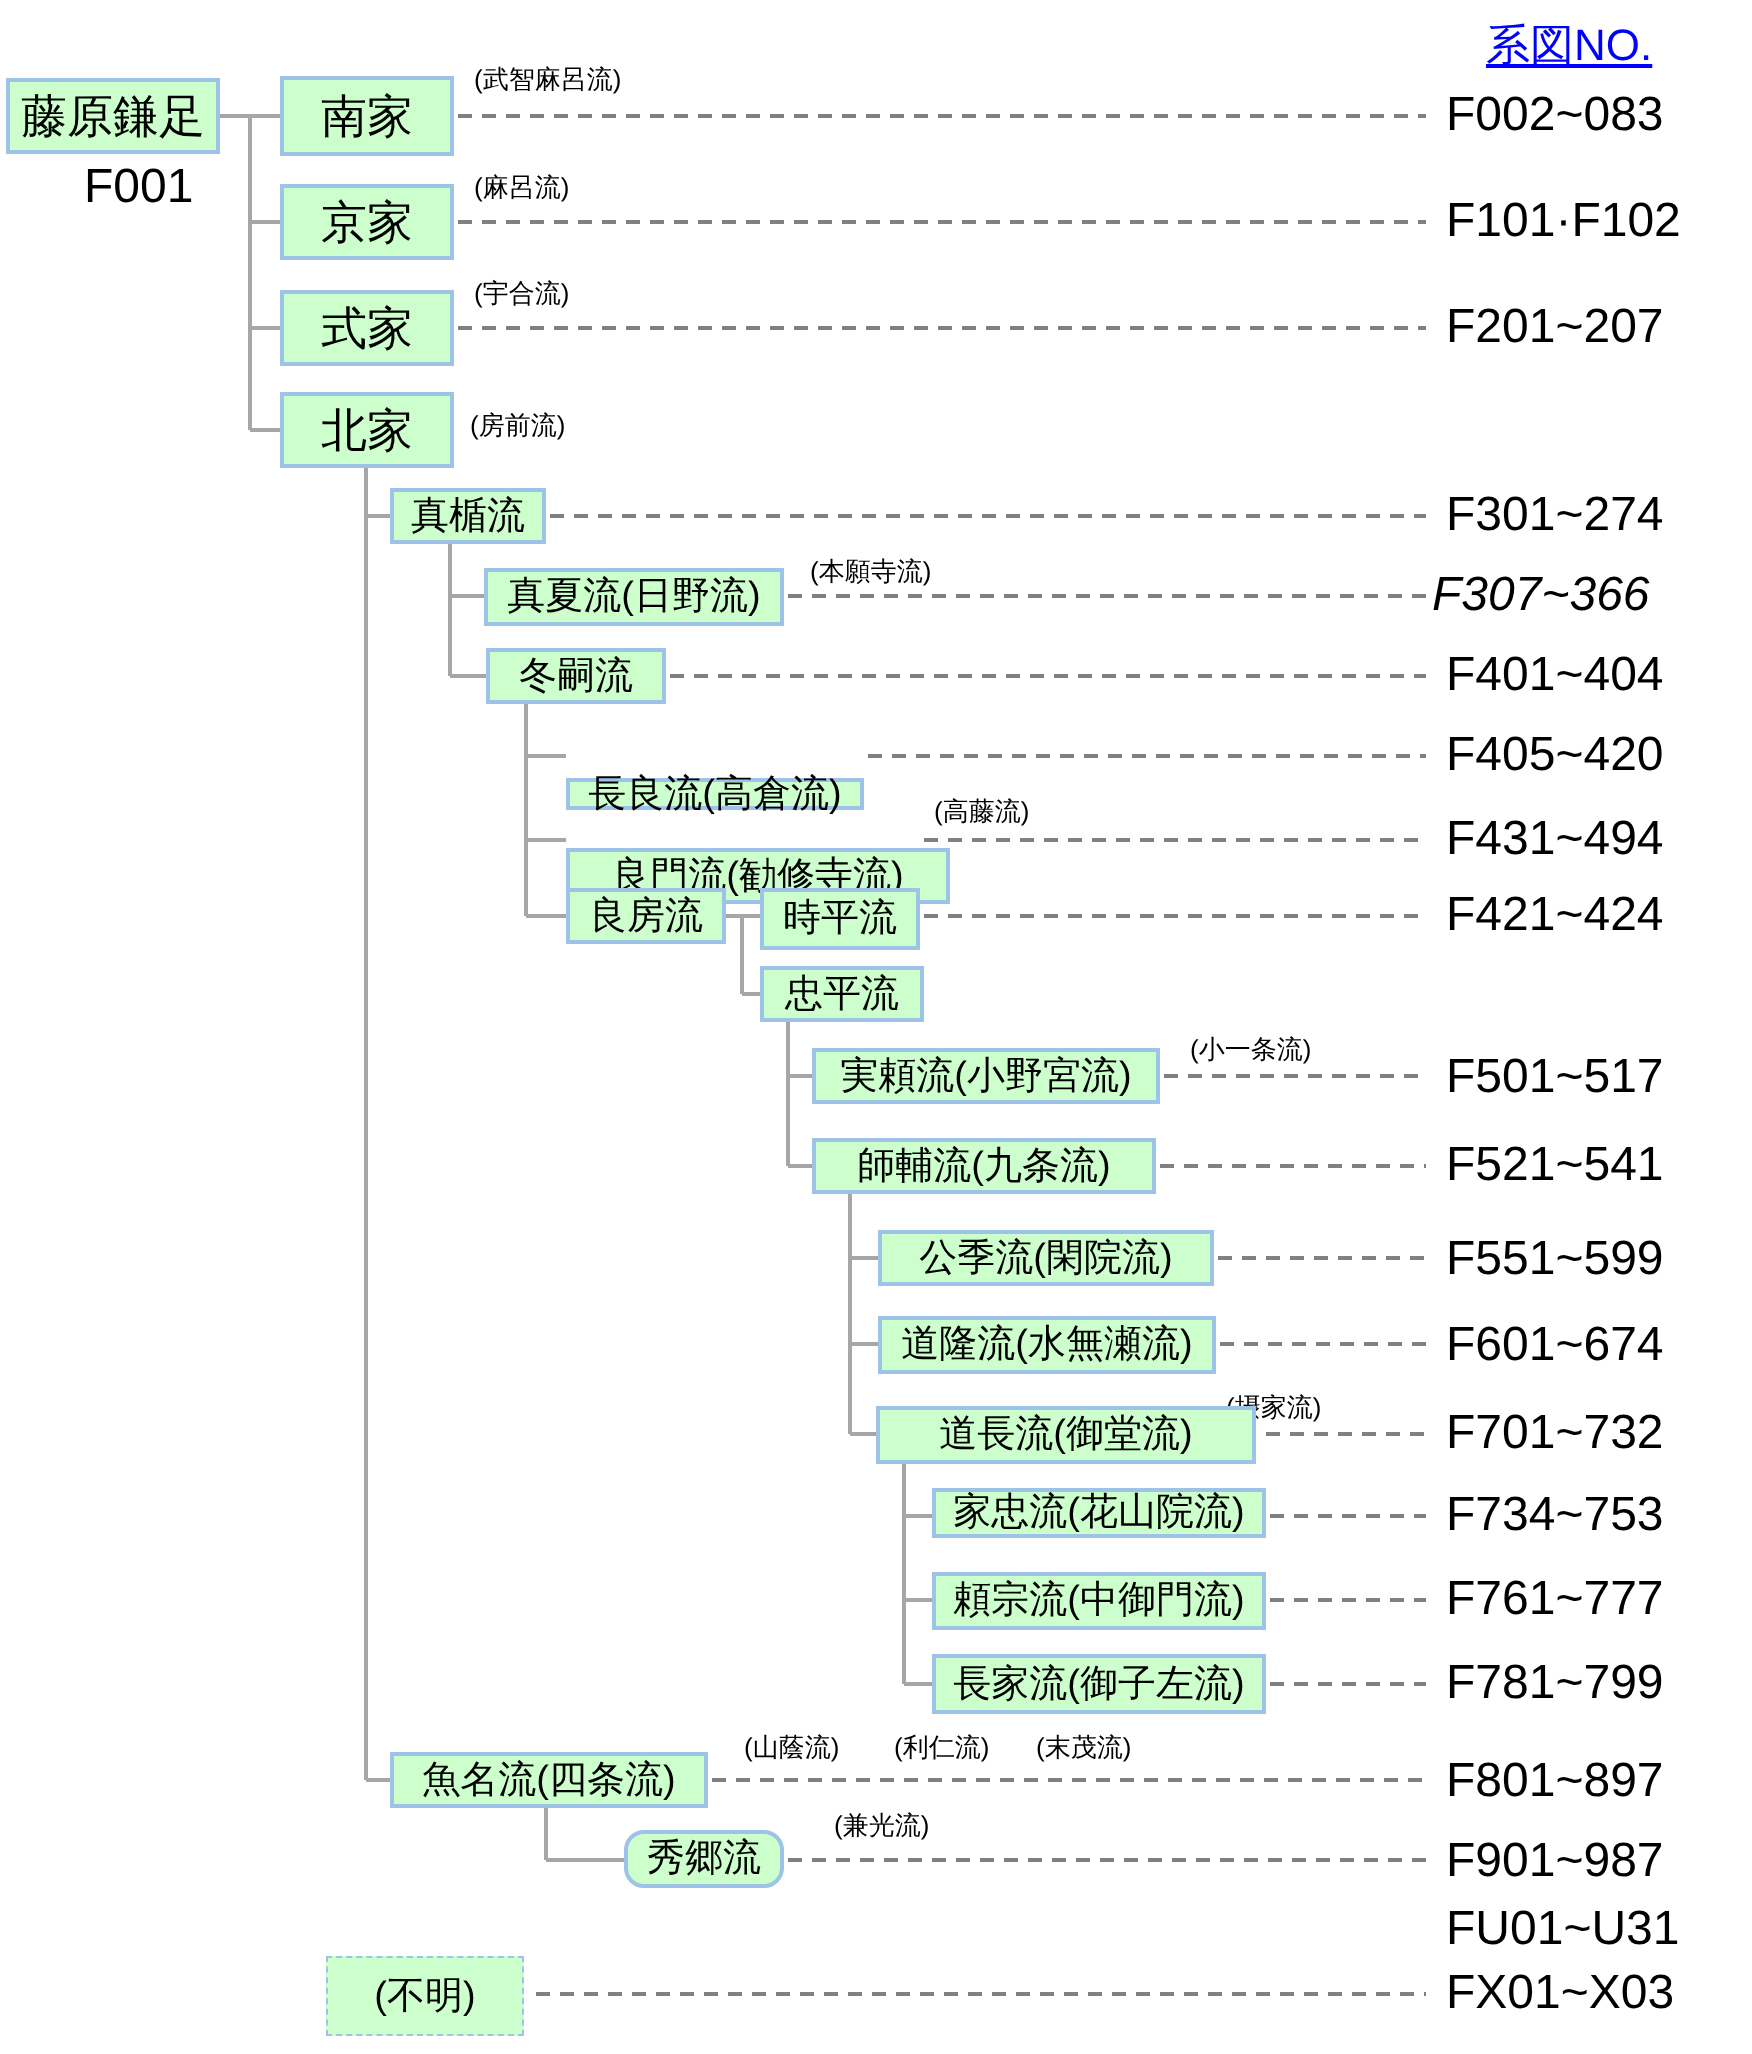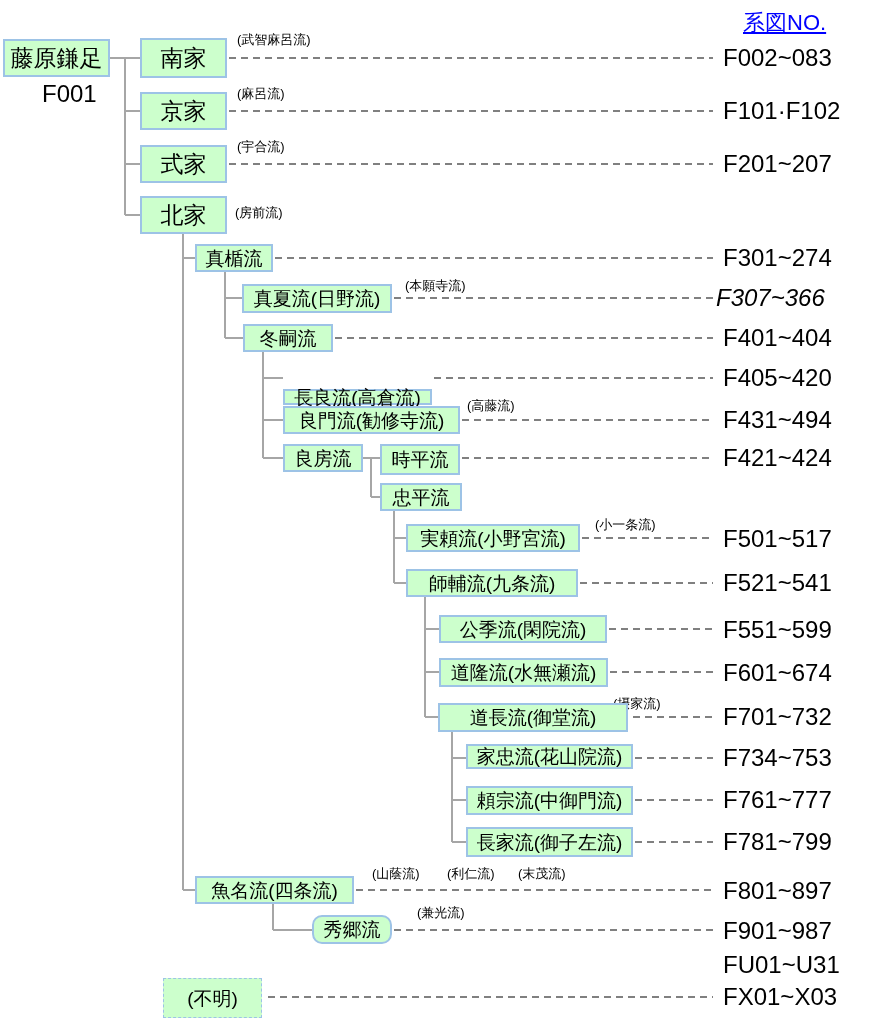--- a/index.html
+++ b/index.html
@@ -147,21 +147,21 @@
   <div id="layer-nodes">
       <div class="box lg" style="left: 3px; top: 39px; width: 107px; height: 38px;">藤原鎌足</div>
       <div class="box lg" style="left: 140px; top: 38px; width: 87px; height: 40px;">南家</div>
       <div class="box lg" style="left: 140px; top: 92px; width: 87px; height: 38px;">京家</div>
       <div class="box lg" style="left: 140px; top: 145px; width: 87px; height: 38px;">式家</div>
       <div class="box lg" style="left: 140px; top: 196px; width: 87px; height: 38px;">北家</div>
       <div class="box" style="left: 195px; top: 244px; width: 78px; height: 28px;">真楯流</div>
       <div class="box" style="left: 242px; top: 284px; width: 150px; height: 29px;">真夏流(日野流)</div>
       <div class="box" style="left: 243px; top: 324px; width: 90px; height: 28px;">冬嗣流</div>
       <div class="box" style="left: 283px; top: 364px; width: 149px; height: 16px; margin-top: 25px;">長良流(高倉流)</div>
-      <div class="box" style="left: 283px; top: 406px; width: 177px; height: 28px;">良門流(勧修寺流)</div>
+      <div class="box" style="left: 283px; top: 424px; width: 192px; height: 28px;">良門流(勧修寺流)</div>
       <div class="box" style="left: 283px; top: 444px; width: 80px; height: 28px;">良房流</div>
       <div class="box" style="left: 380px; top: 444px; width: 80px; height: 31px;">時平流</div>
       <div class="box" style="left: 380px; top: 483px; width: 82px; height: 28px;">忠平流</div>
       <div class="box" style="left: 406px; top: 524px; width: 174px; height: 28px;">実頼流(小野宮流)</div>
       <div class="box" style="left: 406px; top: 569px; width: 172px; height: 28px;">師輔流(九条流)</div>
       <div class="box" style="left: 439px; top: 615px; width: 168px; height: 28px;">公季流(閑院流)</div>
       <div class="box" style="left: 439px; top: 658px; width: 169px; height: 29px;">道隆流(水無瀬流)</div>
       <div class="box" style="left: 438px; top: 703px; width: 190px; height: 29px;">道長流(御堂流)</div>
       <div class="box" style="left: 466px; top: 744px; width: 167px; height: 25px;">家忠流(花山院流)</div>
       <div class="box" style="left: 466px; top: 786px; width: 167px; height: 29px;">頼宗流(中御門流)</div>

